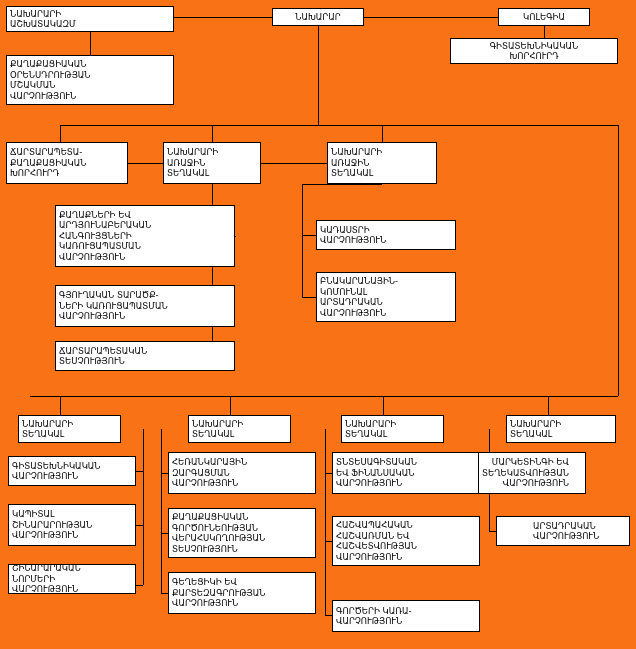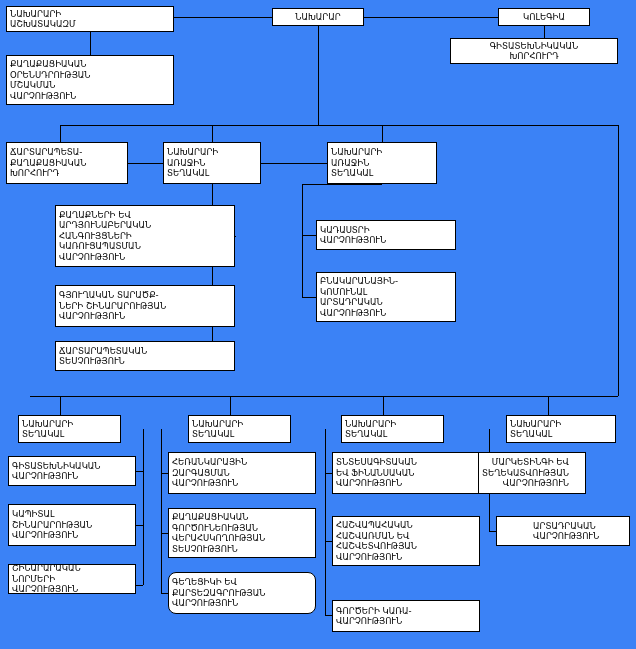--- a/index.html
+++ b/index.html
@@ -8,21 +8,21 @@
     background: #ffffff;
   }
   body {
     font-family: "DejaVu Sans", sans-serif;
   }
   #chart {
     position: relative;
     width: 636px;
     height: 649px;
     overflow: hidden;
-    background: #3b82f6;
+    background: #f97316;
   }
   .node {
     position: absolute;
     box-sizing: border-box;
     border: 1px solid #000000;
     background: #ffffff;
     display: flex;
     flex-direction: column;
     justify-content: center;
     align-items: flex-start;
@@ -120,21 +120,21 @@
 ԱՌԱՋԻՆ
 ՏԵՂԱԿԱԼ</span></div>
       <div class="node" style="left: 55px; top: 205px; width: 180px; height: 62px;"><span>ՔԱՂԱՔՆԵՐԻ ԵՎ
 ԱՐԴՅՈՒՆԱԲԵՐԱԿԱՆ
 ՀԱՆԳՈՒՅՑՆԵՐԻ
 ԿԱՌՈՒՑԱՊԱՏՄԱՆ
 ՎԱՐՉՈՒԹՅՈՒՆ</span></div>
       <div class="node" style="left: 316px; top: 220px; width: 140px; height: 30px;"><span>ԿԱԴԱՍՏՐԻ
 ՎԱՐՉՈՒԹՅՈՒՆ</span></div>
       <div class="node" style="left: 55px; top: 285px; width: 180px; height: 42px;"><span>ԳՅՈՒՂԱԿԱՆ ՏԱՐԱԾՔ-
-ՆԵՐԻ ՇԻՆԱՐԱՐՈՒԹՅԱՆ
+ՆԵՐԻ ԿԱՌՈՒՑԱՊԱՏՄԱՆ
 ՎԱՐՉՈՒԹՅՈՒՆ</span></div>
       <div class="node" style="left: 316px; top: 272px; width: 140px; height: 50px;"><span>ԲՆԱԿԱՐԱՆԱՅԻՆ-
 ԿՈՄՈՒՆԱԼ
 ԱՐՏԱԴՐԱԿԱՆ
 ՎԱՐՉՈՒԹՅՈՒՆ</span></div>
       <div class="node" style="left: 55px; top: 341px; width: 180px; height: 30px;"><span>ՃԱՐՏԱՐԱՊԵՏԱԿԱՆ
 ՏԵՍՉՈՒԹՅՈՒՆ</span></div>
       <div class="node" style="left: 18px; top: 415px; width: 103px; height: 28px;"><span>ՆԱԽԱՐԱՐԻ
 ՏԵՂԱԿԱԼ</span></div>
       <div class="node" style="left: 188px; top: 415px; width: 103px; height: 28px;"><span>ՆԱԽԱՐԱՐԻ
@@ -151,21 +151,21 @@
       <div class="node" style="left: 8px; top: 564px; width: 128px; height: 30px;"><span>ՇԻՆԱՐԱՐԱԿԱՆ
 ՆՈՐՄԵՐԻ
 ՎԱՐՉՈՒԹՅՈՒՆ</span></div>
       <div class="node" style="left: 168px; top: 452px; width: 148px; height: 42px;"><span>ՀԵՌԱՆԿԱՐԱՅԻՆ
 ԶԱՐԳԱՑՄԱՆ
 ՎԱՐՉՈՒԹՅՈՒՆ</span></div>
       <div class="node" style="left: 168px; top: 508px; width: 148px; height: 50px;"><span>ՔԱՂԱՔԱՑԻԱԿԱՆ
 ԳՈՐԾՈՒՆԵՈՒԹՅԱՆ
 ՎԵՐԱՀՍԿՈՂՈՒԹՅԱՆ
 ՏԵՍՉՈՒԹՅՈՒՆ</span></div>
-      <div class="node" style="left: 168px; top: 572px; width: 148px; height: 42px; border-radius: 8px;"><span>ԳԵՂԵՑԻԿԻ ԵՎ
+      <div class="node" style="left: 168px; top: 572px; width: 148px; height: 42px;"><span>ԳԵՂԵՑԻԿԻ ԵՎ
 ՔԱՐՏԵԶԱԳՐՈՒԹՅԱՆ
 ՎԱՐՉՈՒԹՅՈՒՆ</span></div>
       <div class="node" style="left: 332px; top: 452px; width: 148px; height: 42px;"><span>ՏՆՏԵՍԱԳԻՏԱԿԱՆ
 ԵՎ ՖԻՆԱՆՍԱԿԱՆ
 ՎԱՐՉՈՒԹՅՈՒՆ</span></div>
       <div class="node" style="left: 332px; top: 516px; width: 148px; height: 50px; justify-content: center;"><span>ՀԱՇՎԱՊԱՀԱԿԱՆ
 ՀԱՇՎԱՌՄԱՆ ԵՎ
 ՀԱՇՎԵՏՎՈՒԹՅԱՆ
 ՎԱՐՉՈՒԹՅՈՒՆ</span></div>
       <div class="node" style="left: 332px; top: 600px; width: 148px; height: 32px;"><span>ԳՈՐԾԵՐԻ ԿԱՌԱ-

